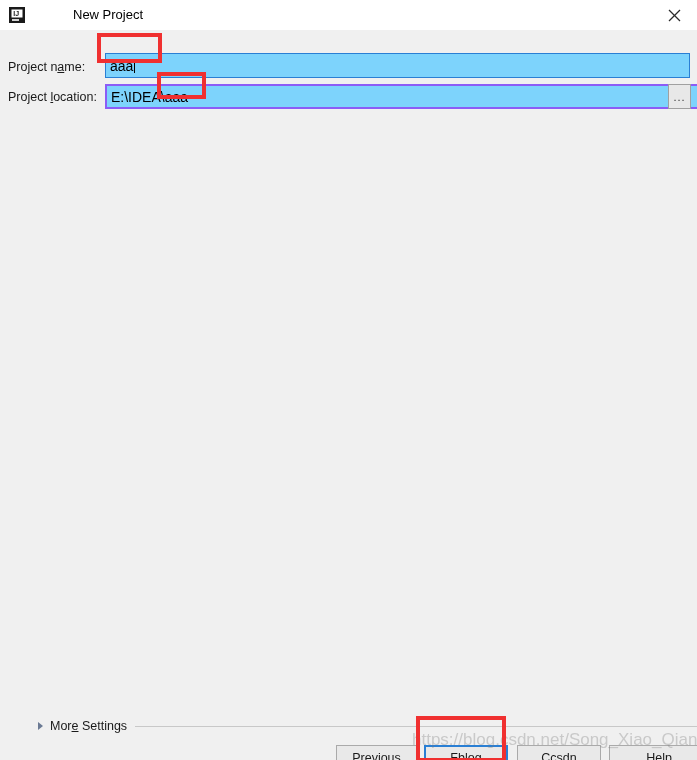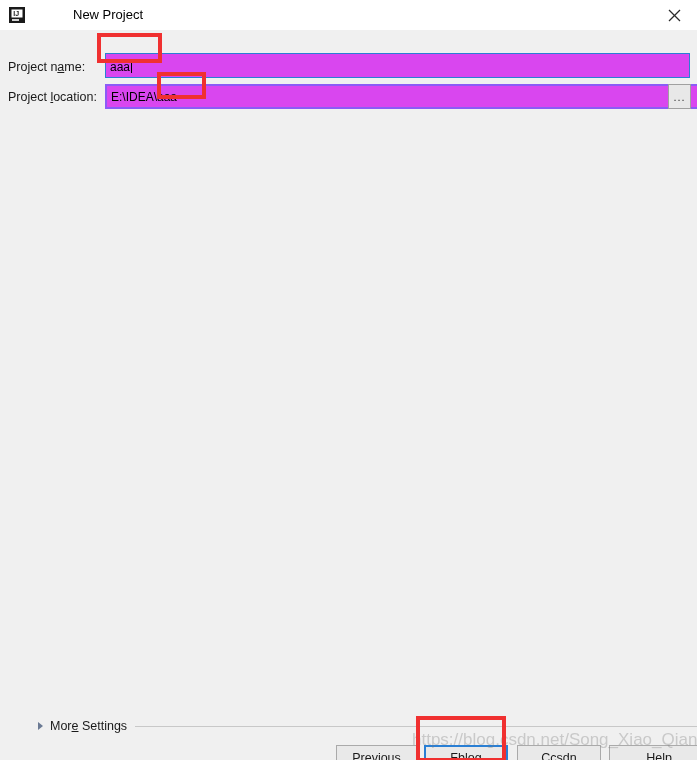--- a/index.html
+++ b/index.html
@@ -69,23 +69,23 @@
     line-height: 16px;
   }
   .mnem { text-decoration: underline; }
 
   #label-project-name { left: 8px; top: 15px; }
   #label-project-location { left: 8px; top: 45px; }
 
   .text-input {
     position: absolute;
     box-sizing: border-box;
-    background: #d946ef;
-    font-family: "Liberation Sans", sans-serif;
-    font-size: 12px;
+    background: #7dd3fc;
+    font-family: "Liberation Sans", sans-serif;
+    font-size: 14px;
     color: #000000;
     padding: 0 4px;
     display: flex;
     align-items: center;
     line-height: 1;
   }
   #input-project-name {
     left: 105px; top: 9px;
     width: 585px; height: 25px;
     border: 1px solid #2a7fd4;

